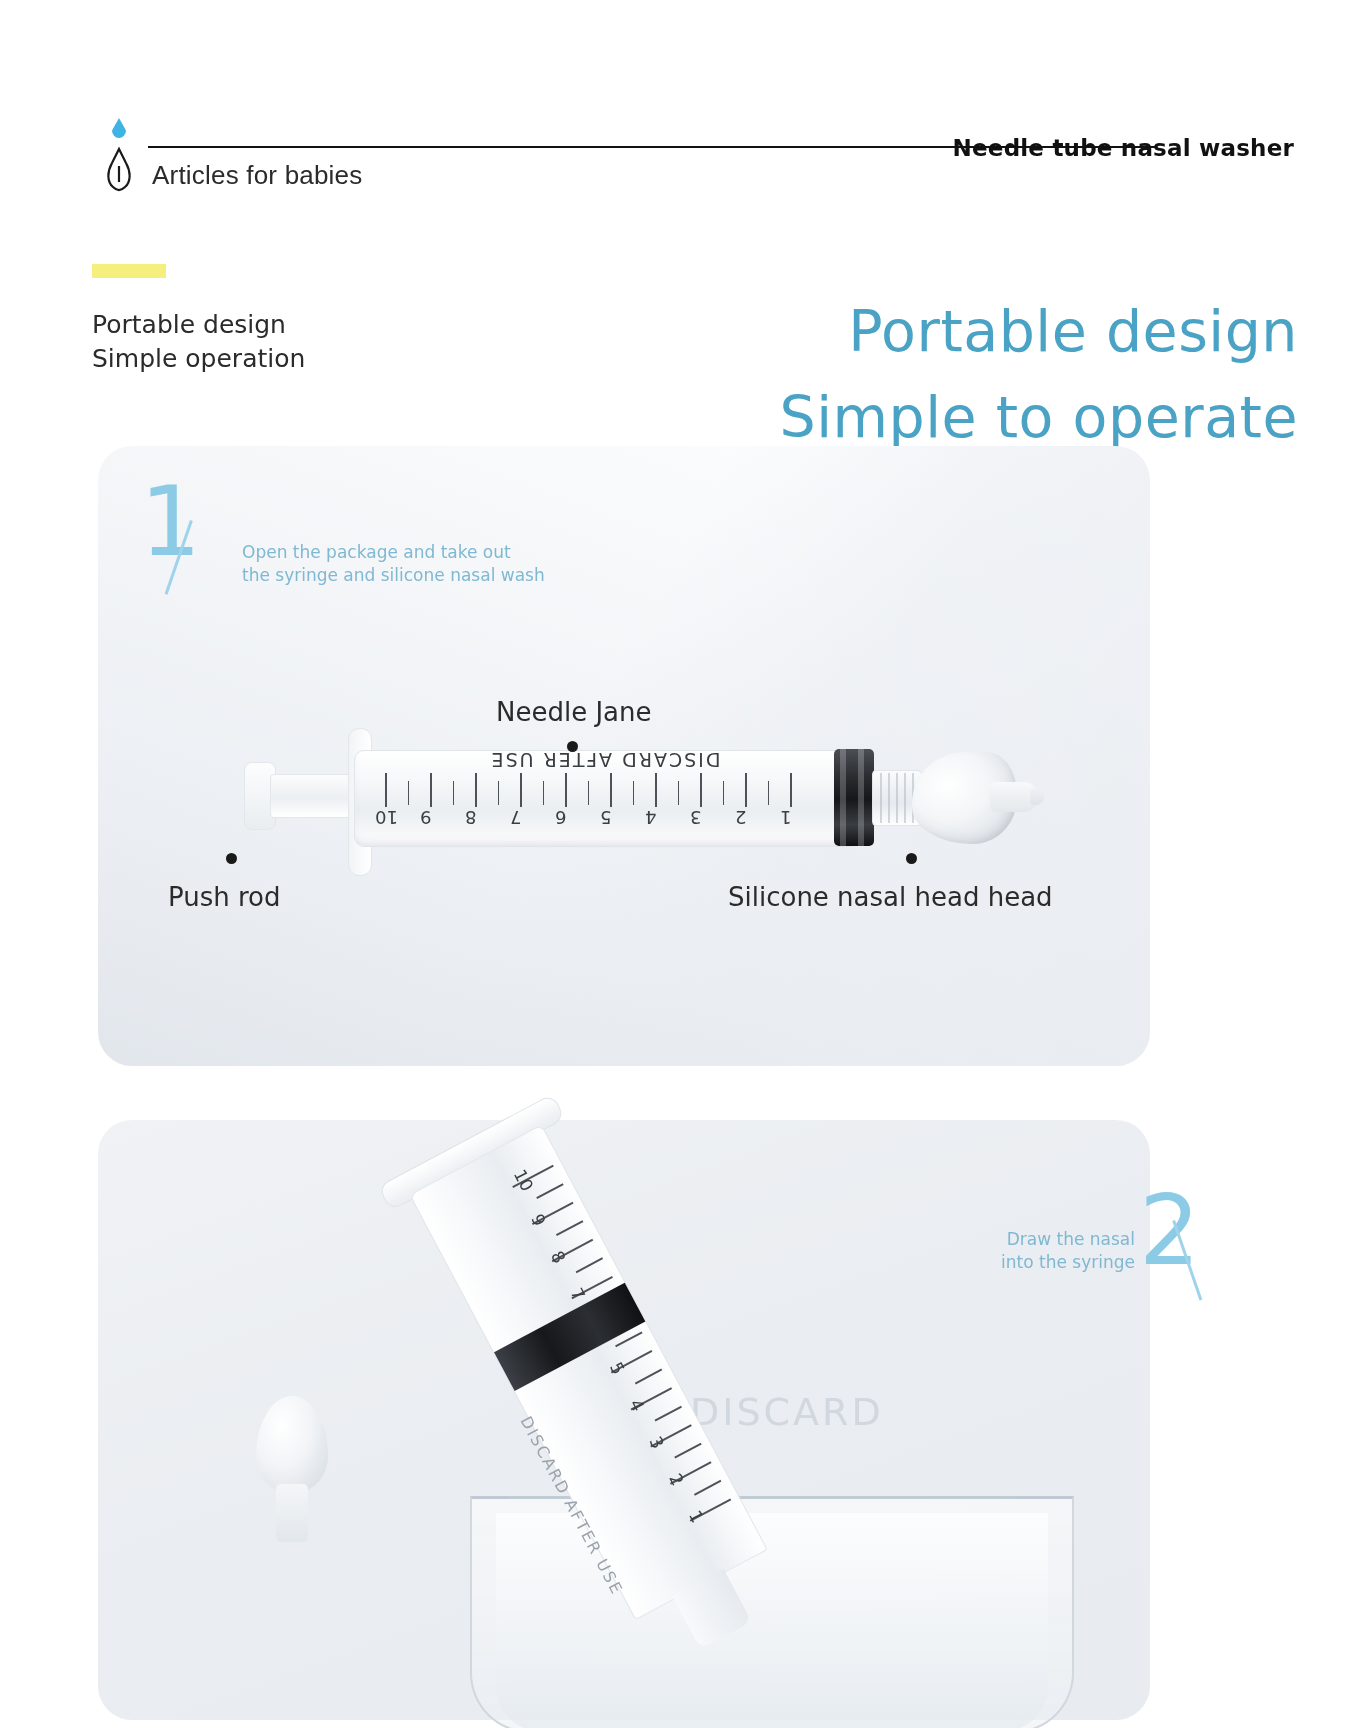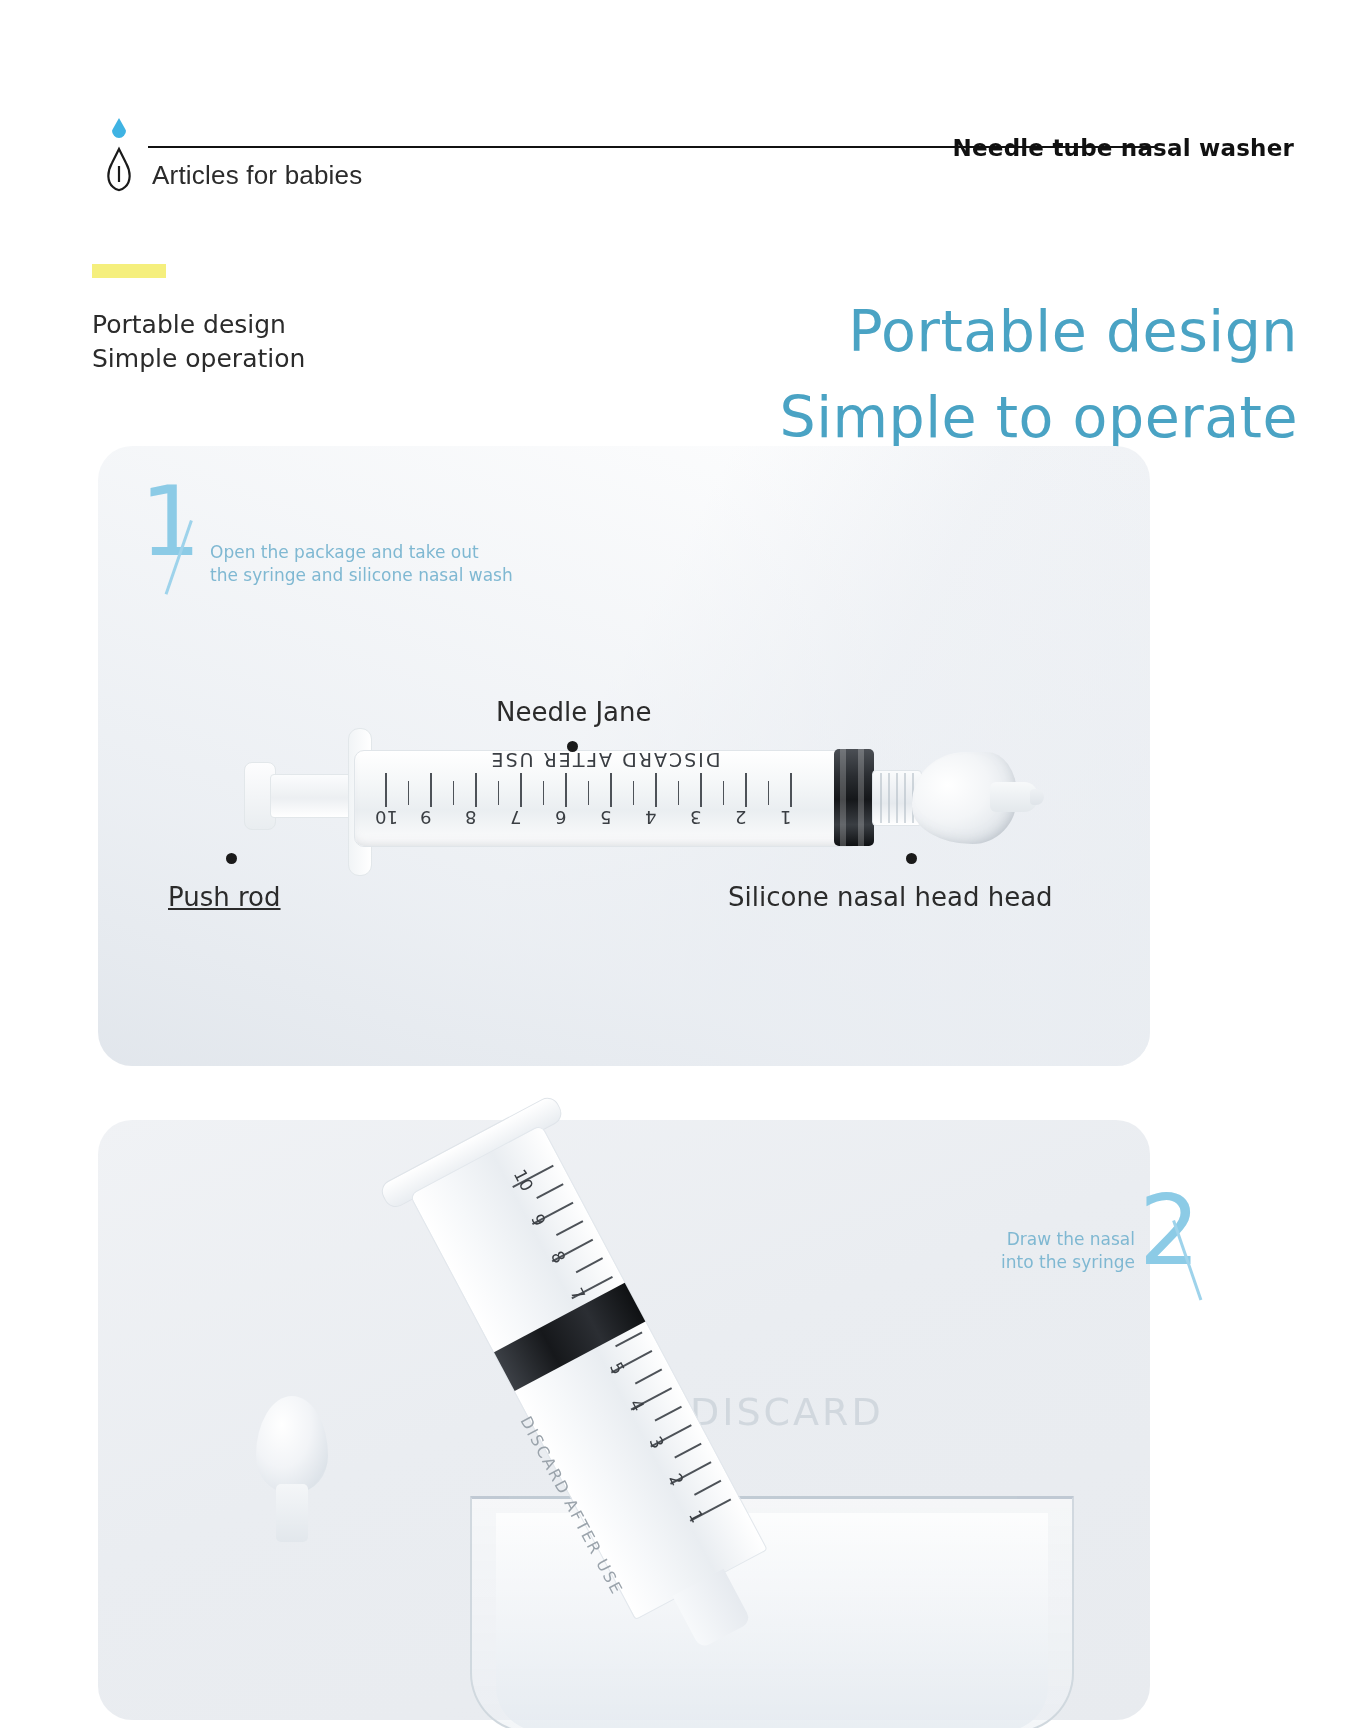--- a/index.html
+++ b/index.html
@@ -156,20 +156,21 @@
     height: 78px;
     transform: rotate(19deg);
     transform-origin: top left;
   }
   .step-note {
     position: absolute;
     font-size: 17px;
     line-height: 23px;
     color: #7fb8d2;
     white-space: pre-line;
+    margin-left: 32px;
   }
   .step1-note { left: 210px; top: 541px; }
 
   .step2-num { right: 150px; top: 1183px; color:#8ccbe6; }
   .step2-slash {
     right: 175px;
     top: 1220px;
     width: 3px;
     height: 84px;
     transform: rotate(-19deg);
@@ -182,21 +183,21 @@
   }
 
   
   .callout {
     position: absolute;
     font-size: 26px;
     color: #2b2b2b;
     white-space: nowrap;
   }
   .callout-needle { left: 496px; top: 697px; }
-  .callout-push   { left: 168px; top: 882px; text-decoration: underline; }
+  .callout-push   { left: 168px; top: 882px; }
   .callout-head   { left: 728px; top: 882px; }
   .dot {
     position: absolute;
     width: 11px;
     height: 11px;
     border-radius: 50%;
     background: #1a1a1a;
   }
   .dot-needle { left: 567px; top: 741px; }
   .dot-push   { left: 226px; top: 853px; }

